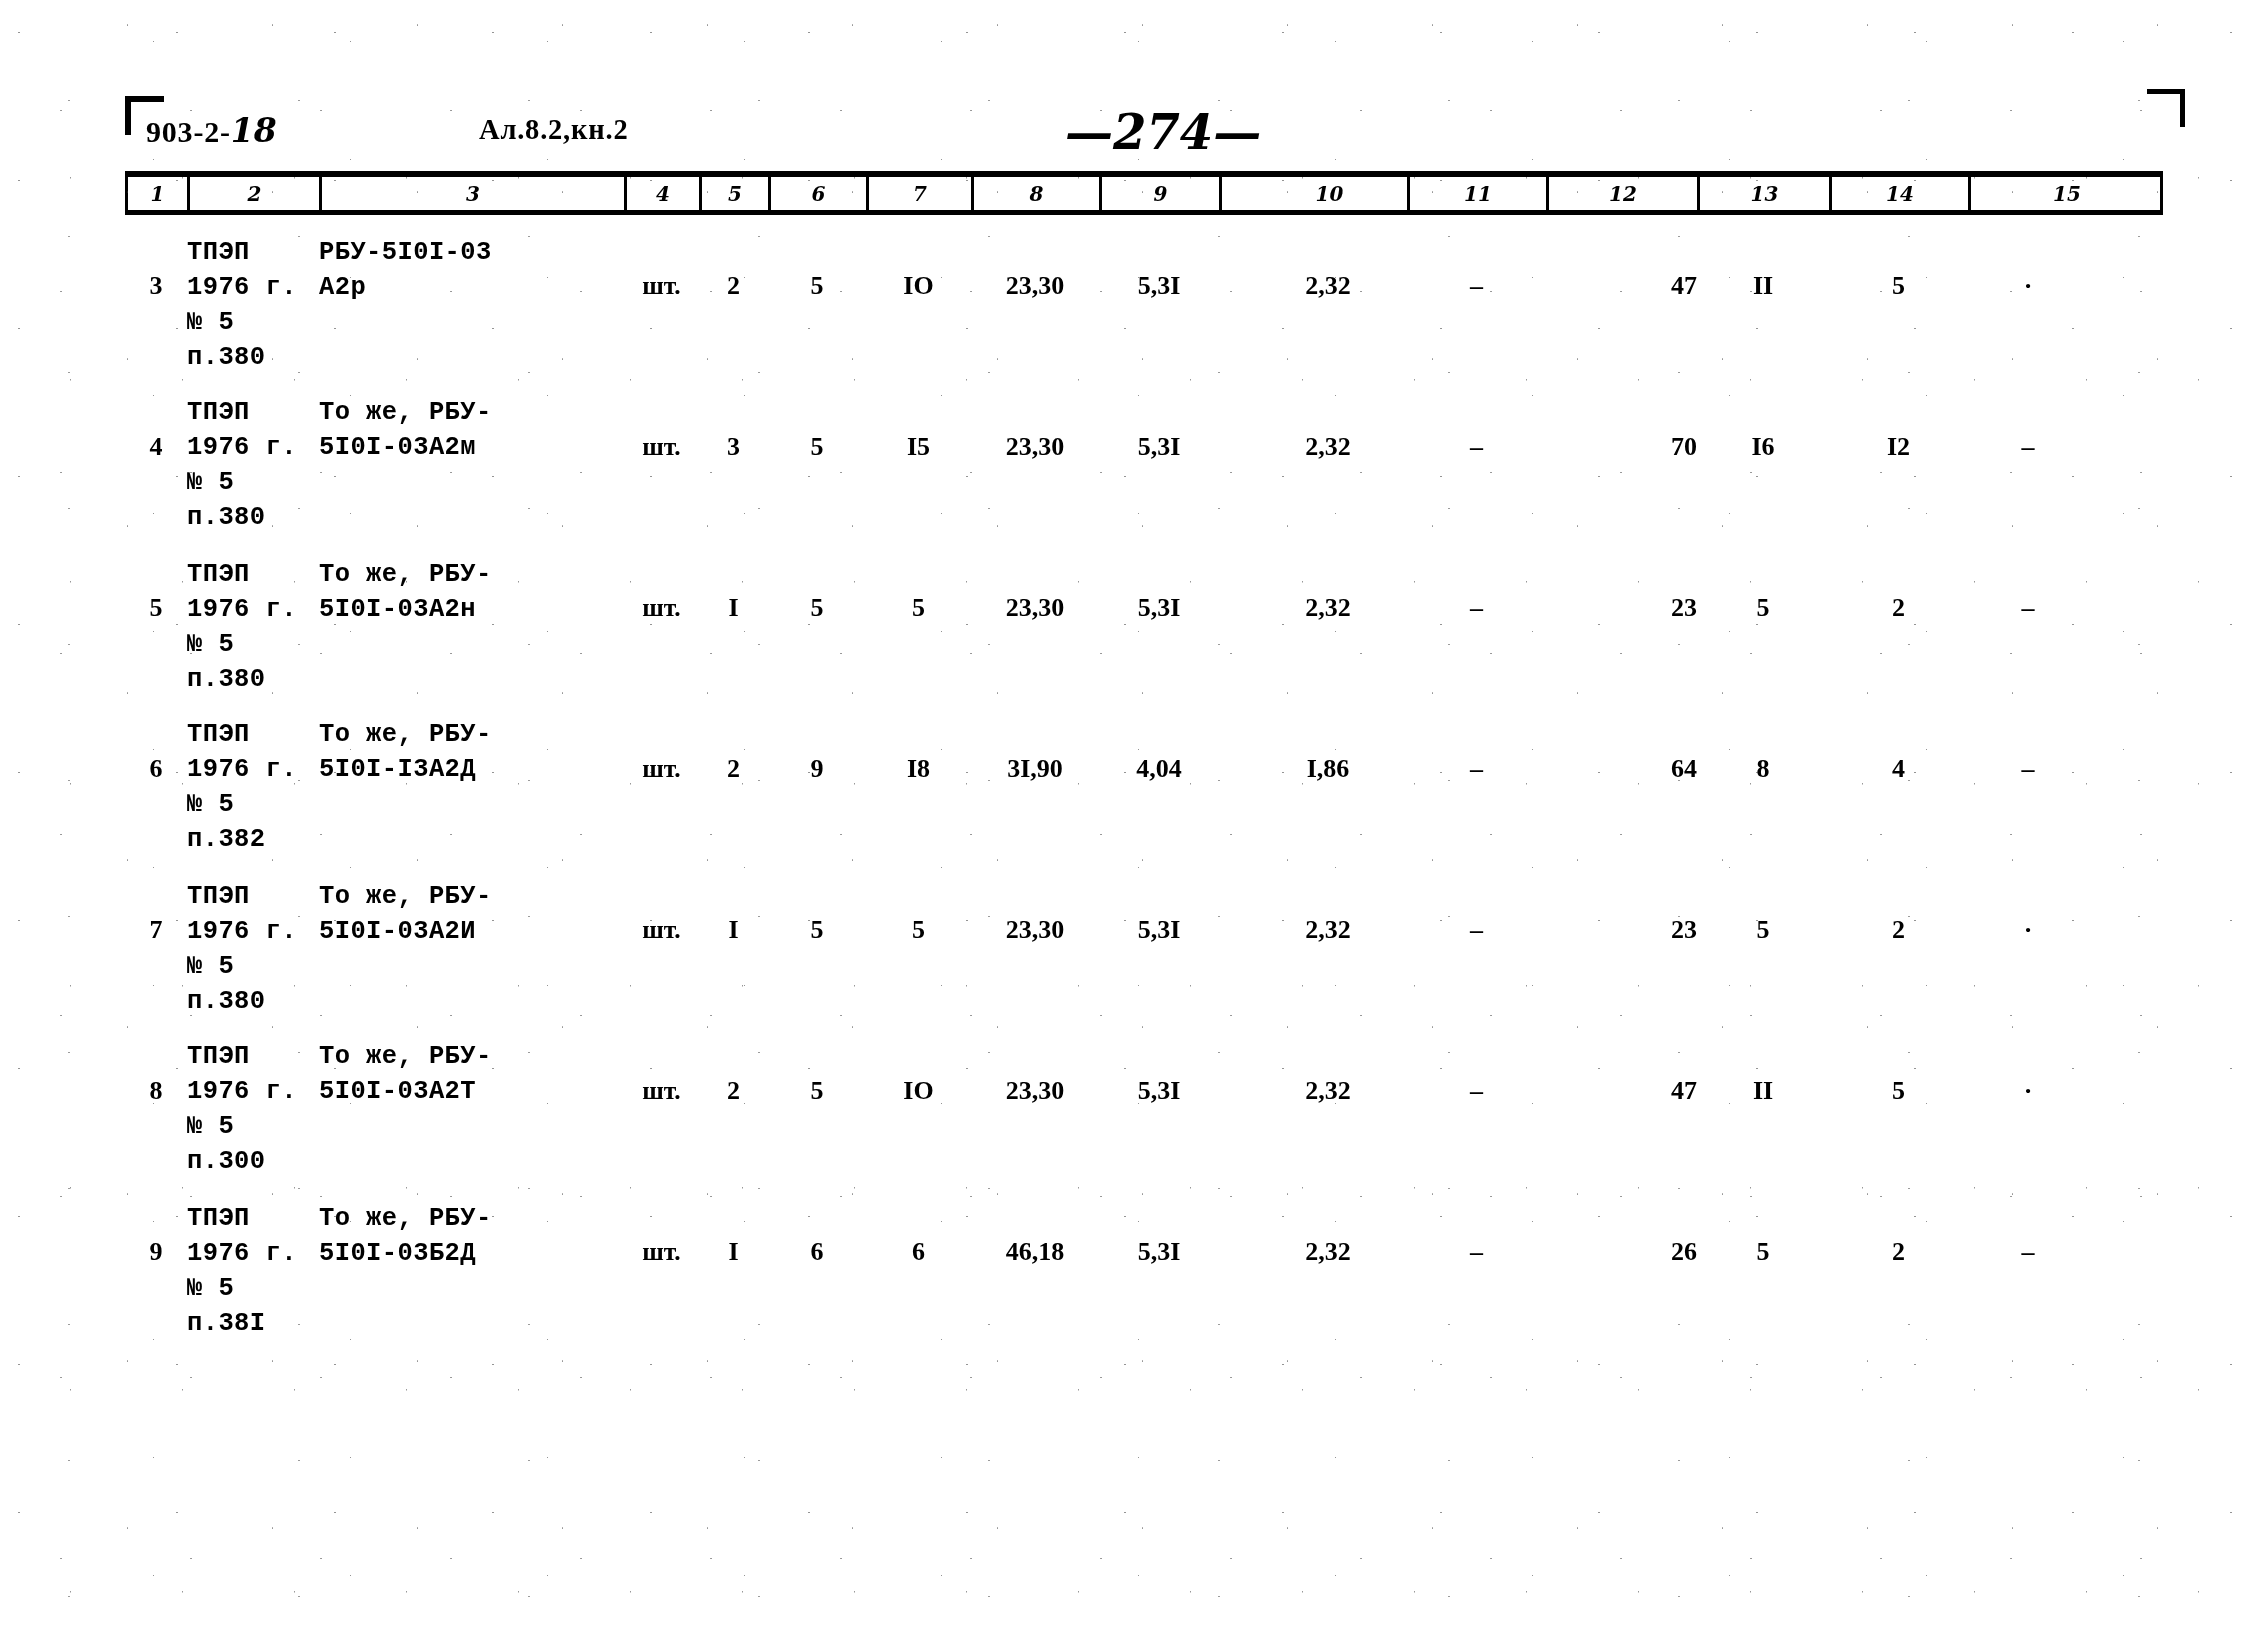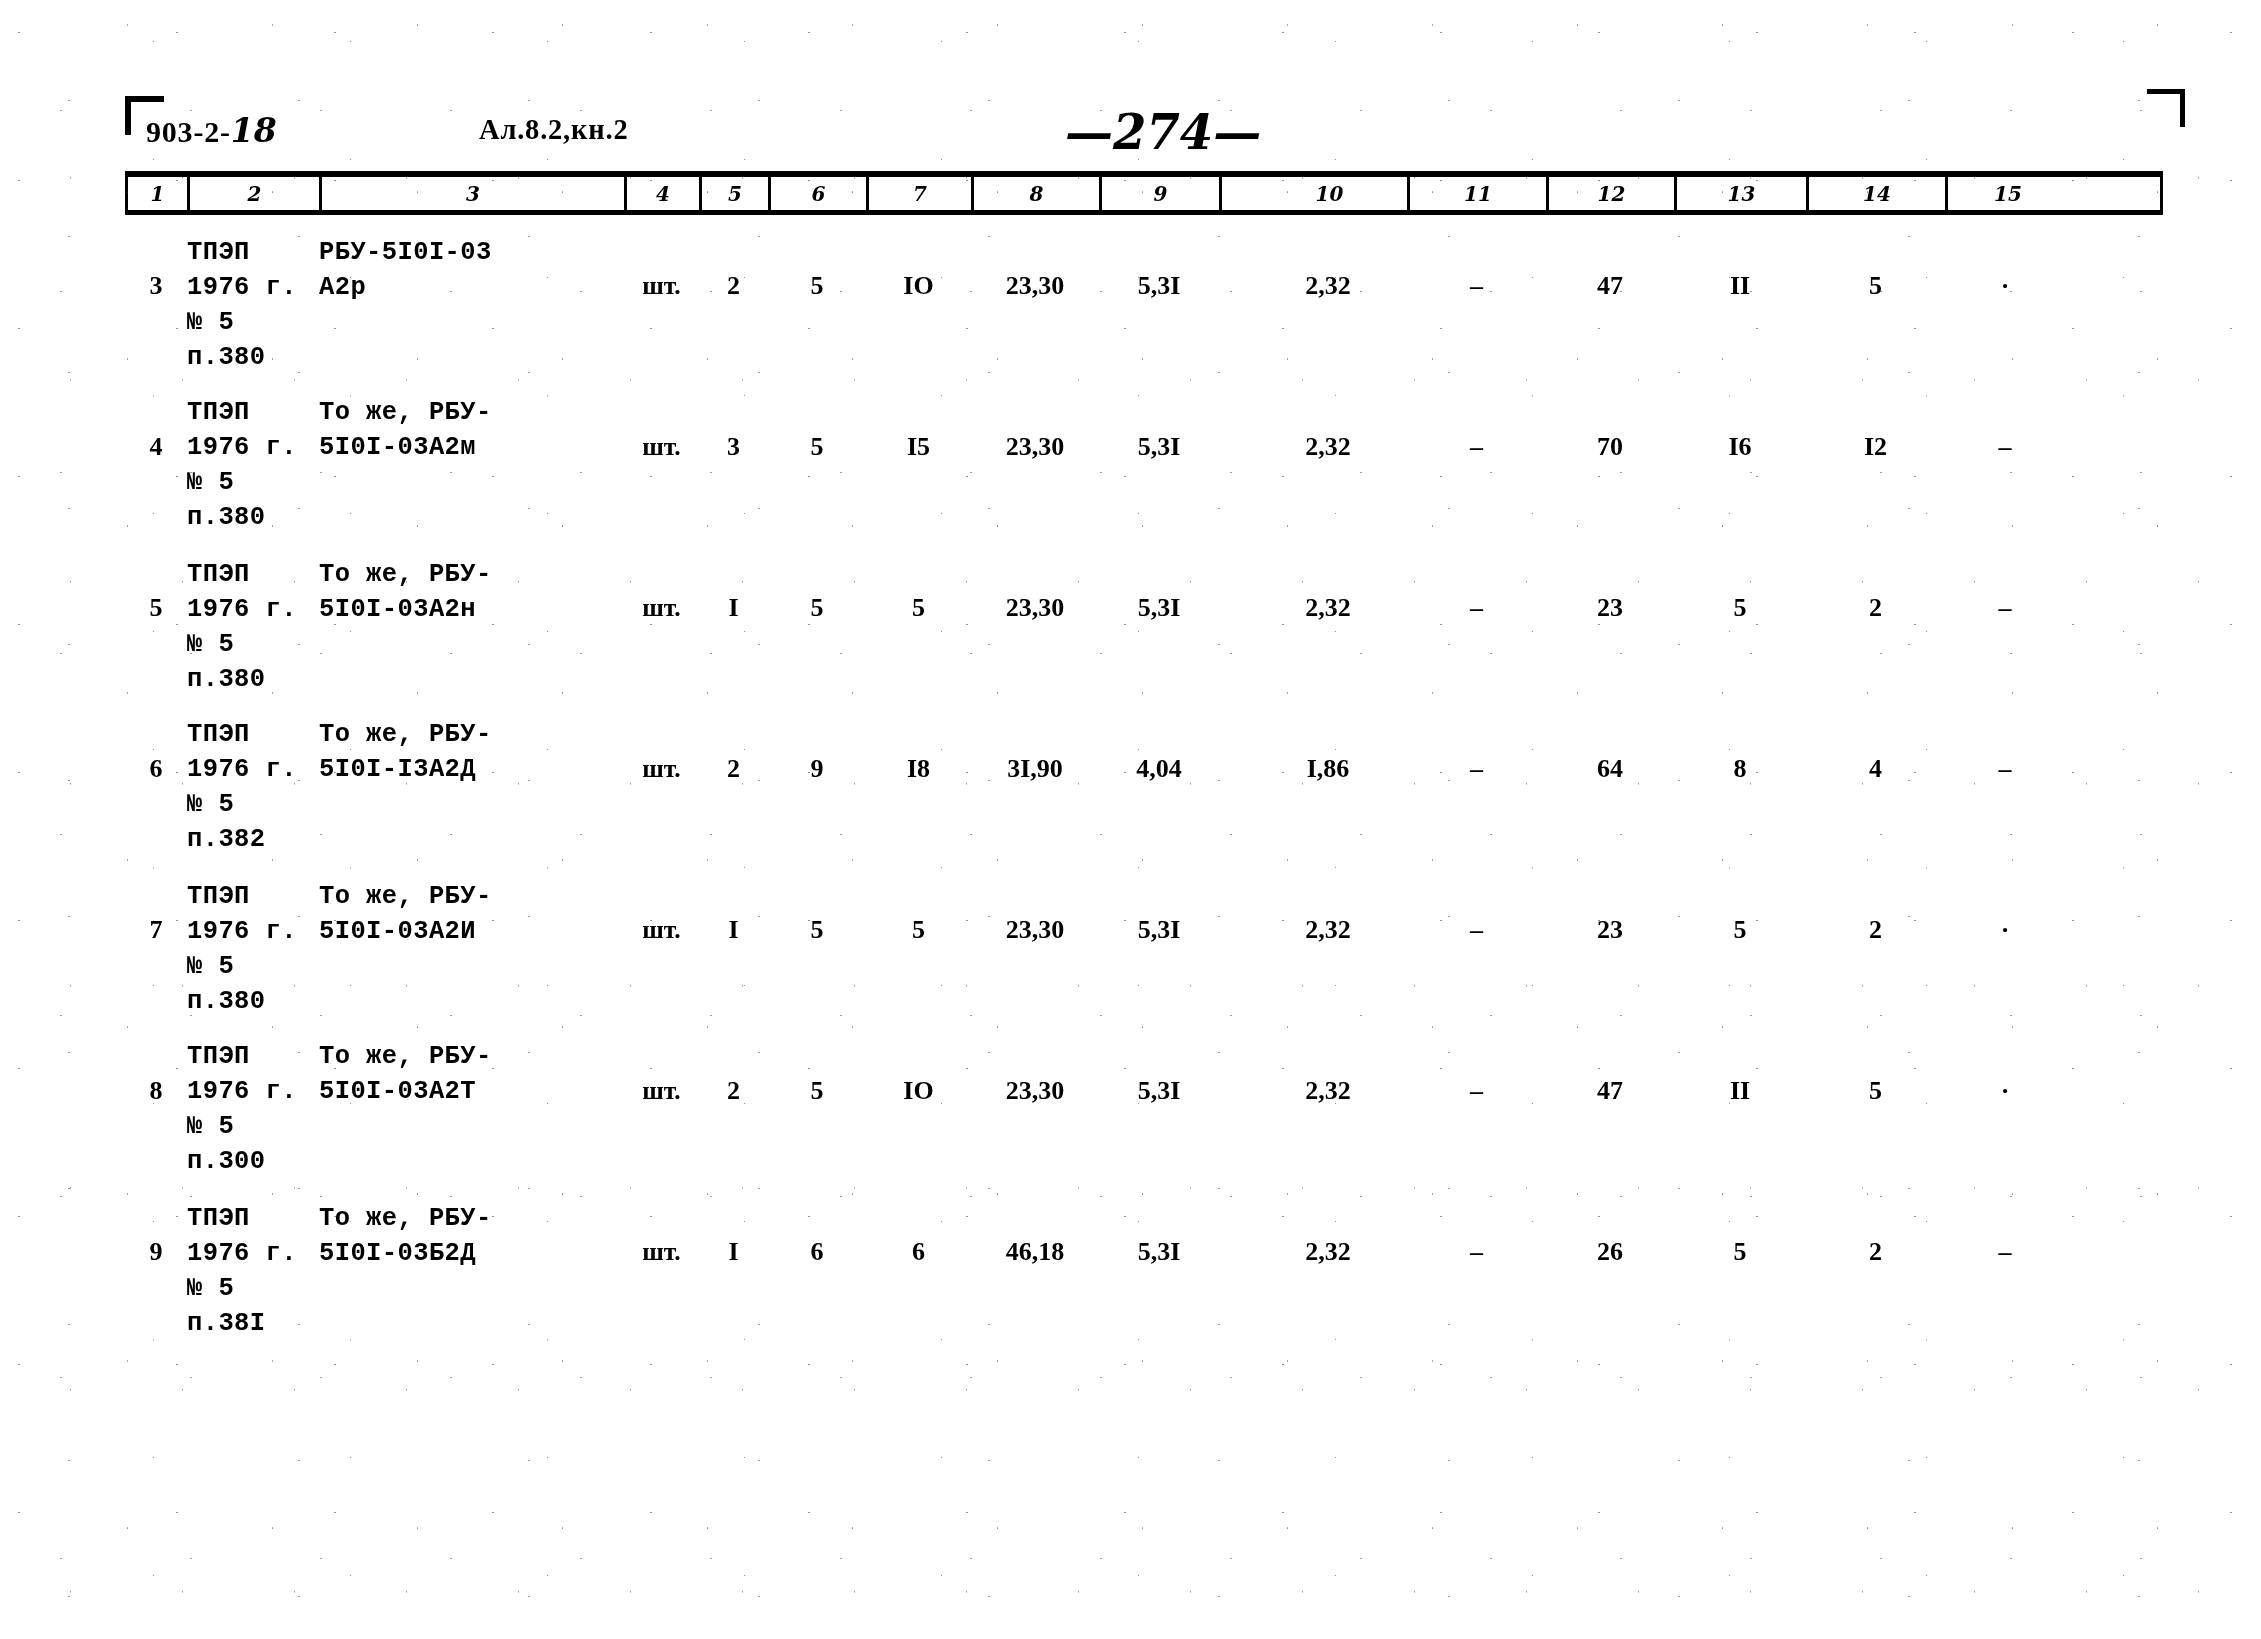--- a/index.html
+++ b/index.html
@@ -103,21 +103,21 @@
     box-sizing: border-box;
     display: flex;
     align-items: center;
     justify-content: center;
     font-family: "DejaVu Serif", serif;
     font-weight: bold;
     font-style: italic;
     font-size: 20px;
     line-height: 1;
   }
-  .colnum:last-child { border-right: none; }
+  .colnum:last-child { border-right: none; margin-left: 36px; }
 
   
   .tbl-body {
     position: relative;
     width: 2038px;
   }
   .row {
     position: relative;
     display: flex;
     align-items: flex-start;
@@ -144,21 +144,21 @@
   .w2  { width: 132px; }
   .w3  { width: 305px; }
   .w4  { width: 75px; }
   .w5  { width: 69px; }
   .w6  { width: 98px; }
   .w7  { width: 105px; }
   .w8  { width: 128px; }
   .w9  { width: 120px; }
   .w10 { width: 158px; margin-left: 30px; }
   .w11 { width: 139px; }
-  .w12 { width: 128px; }
+  .w12 { width: 151px; text-align: right; }
   .w13 { width: 132px; }
   .w14 { width: 139px; }
   .w15 { width: 120px; }
 
   .cell.c-src { font-size: 25.5px; line-height: 35px; letter-spacing: 0.4px; }
   .cell.c-name { font-size: 25.5px; line-height: 35px; letter-spacing: 0.4px; }
   .cell.c-unit { font-size: 25.5px; }
 
   
   .row:nth-child(odd)  .c-name { transform: translateY(0.8px); }

